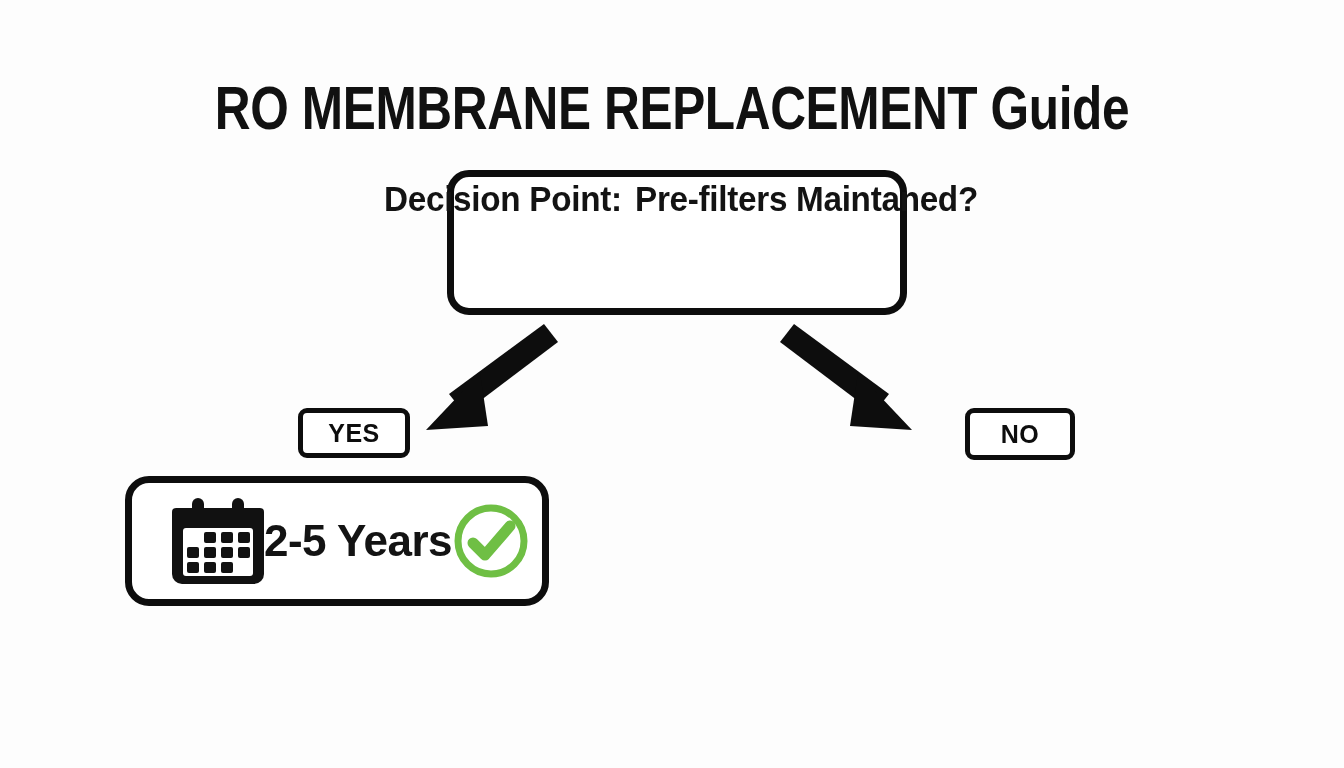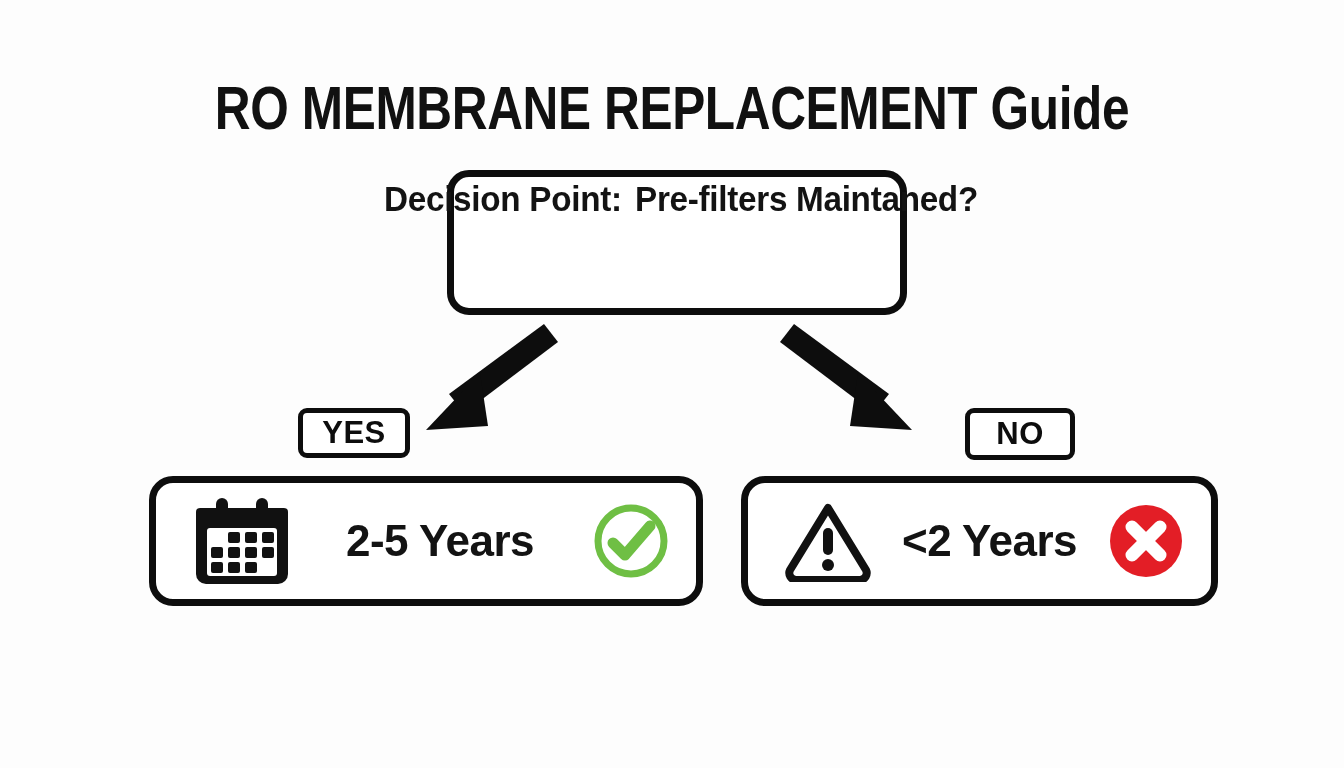--- a/index.html
+++ b/index.html
@@ -80,21 +80,21 @@
     position: absolute;
     box-sizing: border-box;
     border: 5px solid #0d0d0d;
     border-radius: 9px;
     background: #ffffff;
     display: flex;
     align-items: center;
     justify-content: center;
     font-family: "Liberation Sans", sans-serif;
     font-weight: bold;
-    font-size: 31px;
+    font-size: 25px;
     letter-spacing: 0.5px;
     color: #0d0d0d;
   }
   #label-yes {
     left: 298px;
     top: 408px;
     width: 112px;
     height: 50px;
   }
   #label-no {
@@ -111,23 +111,22 @@
     border: 7px solid #0d0d0d;
     border-radius: 24px;
     background: #ffffff;
     display: flex;
     align-items: center;
     top: 476px;
     height: 130px;
   }
   #card-yes {
     left: 125px;
-    width: 554px;
+    width: 424px;
     padding: 0 26px 0 40px;
-    margin-left: 24px;
   }
   #card-no {
     left: 741px;
     width: 477px;
     padding: 0 26px 0 36px;
   }
   .card-text {
     flex: 1;
     text-align: center;
     font-family: "Liberation Sans", sans-serif;
@@ -198,33 +197,14 @@
     </div>
     <div class="card-text">2-5 Years</div>
     <div class="card-icon-right">
       <svg width="78" height="78" viewBox="0 0 78 78" aria-hidden="true">
         <circle cx="39" cy="39" r="33" fill="none" stroke="#6fbf44" stroke-width="7"></circle>
         <polyline points="21,41 33,53 58,24" fill="none" stroke="#6fbf44" stroke-width="11" stroke-linecap="round" stroke-linejoin="round"></polyline>
       </svg>
     </div>
   </div>
 
-  <div id="card-no" class="result-card">
-    <div class="card-icon-left">
-      <svg width="88" height="82" viewBox="0 0 88 82" aria-hidden="true">
-        <path d="M44 8 L82 70 a7 7 0 0 1 -6 10 H12 a7 7 0 0 1 -6 -10 Z" fill="none" stroke="#111111" stroke-width="8" stroke-linejoin="round"></path>
-        <rect x="39" y="28" width="10" height="27" rx="5" fill="#111111"></rect>
-        <circle cx="44" cy="65" r="6" fill="#111111"></circle>
-      </svg>
-    </div>
-    <div class="card-text">&lt;2 Years</div>
-    <div class="card-icon-right">
-      <svg width="78" height="78" viewBox="0 0 78 78" aria-hidden="true">
-        <circle cx="39" cy="39" r="36" fill="#e31e26"></circle>
-        <g stroke="#ffffff" stroke-width="13" stroke-linecap="round">
-          <line x1="25" y1="25" x2="53" y2="53"></line>
-          <line x1="53" y1="25" x2="25" y2="53"></line>
-        </g>
-      </svg>
-    </div>
-  </div>
 
 </div>
 
 </body></html>

